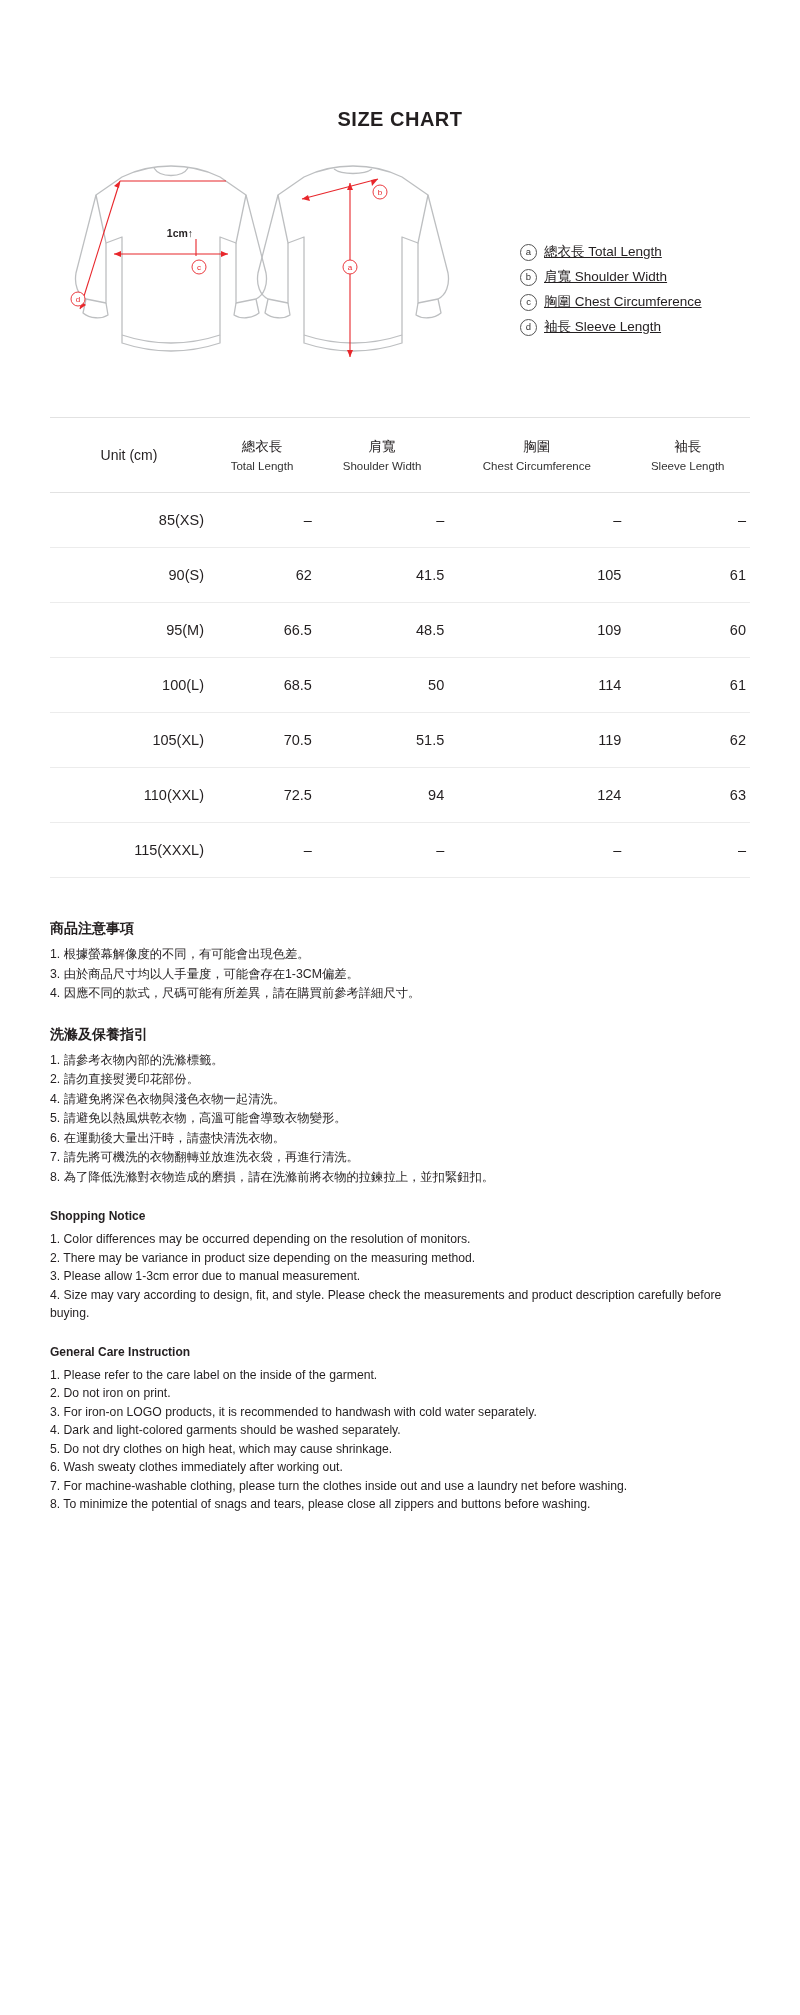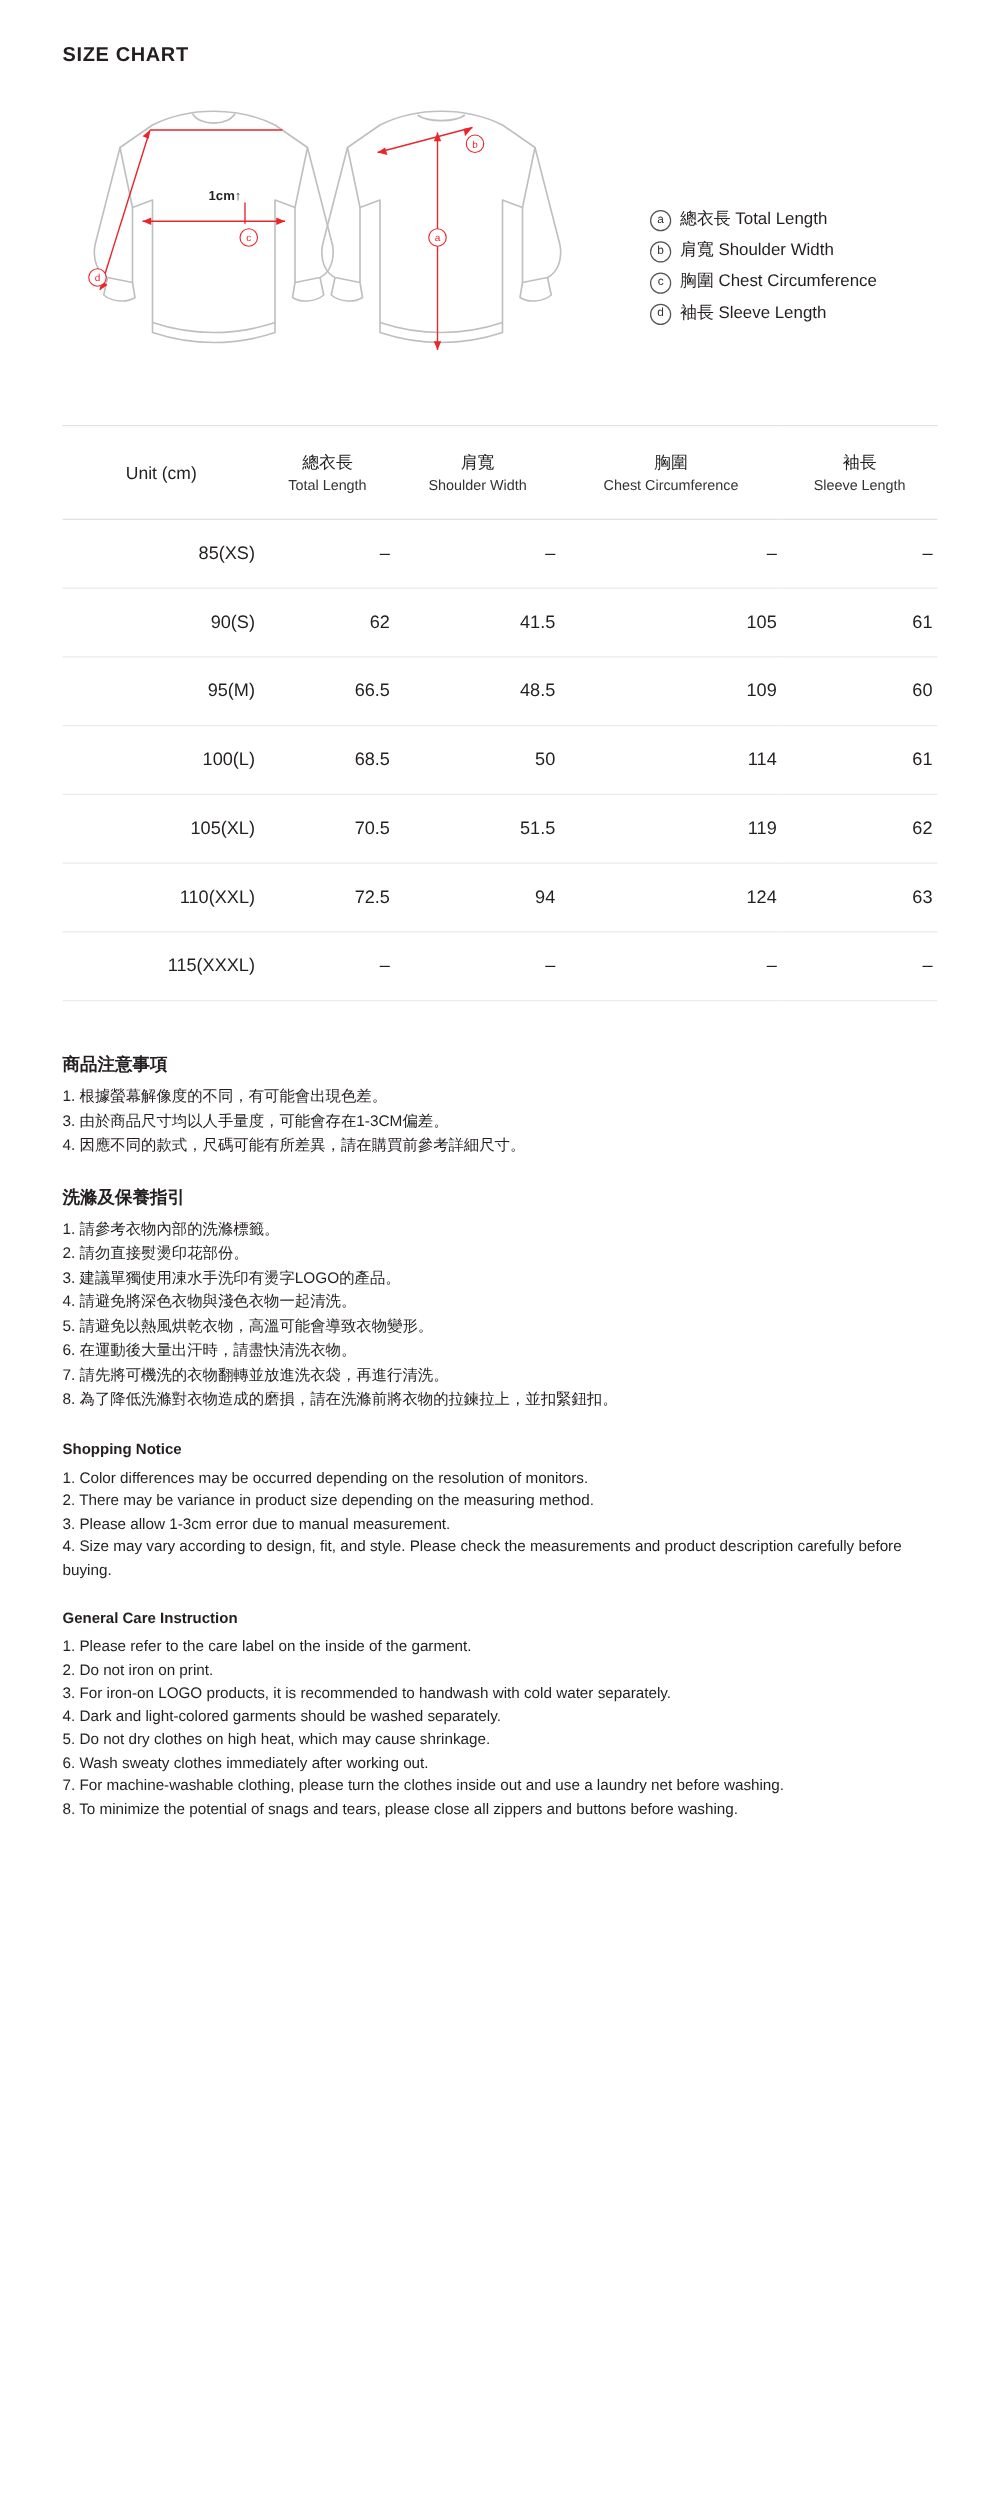--- a/index.html
+++ b/index.html
@@ -16,25 +16,26 @@
   .page {
     width: 800px;
     min-height: 2015px;
     position: relative;
     box-sizing: border-box;
     padding: 0 50px;
     background: #fff;
   }
   
   .title {
-    font-size: 16px;
+    font-size: 20px;
     font-weight: bold;
     letter-spacing: 0.5px;
-    padding-top: 36px;
+    padding-top: 108px;
     margin: 0 0 26px 0;
+    text-align: center;
   }
   
   .diagram-wrap {
     position: relative;
     height: 240px;
     margin-bottom: 20px;
   }
   .diagram-svg {
     position: absolute;
     left: 0;
@@ -42,20 +43,21 @@
   }
   .legend {
     position: absolute;
     left: 470px;
     top: 82px;
     font-size: 13.5px;
     line-height: 25px;
   }
   .legend .row {
     white-space: nowrap;
+    text-decoration: underline;
   }
   .legend .mark {
     display: inline-block;
     width: 15px;
     height: 15px;
     line-height: 13px;
     border: 1px solid #555;
     border-radius: 50%;
     text-align: center;
     font-size: 9.5px;
@@ -302,21 +304,20 @@
         <li>3. 由於商品尺寸均以人手量度，可能會存在1-3CM偏差。</li>
         <li>4. 因應不同的款式，尺碼可能有所差異，請在購買前參考詳細尺寸。</li>
       </ol>
     </div>
 
     <div class="note-block">
       <div class="note-head">洗滌及保養指引</div>
       <ol class="note-list">
         <li>1. 請參考衣物內部的洗滌標籤。</li>
         <li>2. 請勿直接熨燙印花部份。</li>
-        <li>3. 建議單獨使用凍水手洗印有燙字LOGO的產品。</li>
         <li>4. 請避免將深色衣物與淺色衣物一起清洗。</li>
         <li>5. 請避免以熱風烘乾衣物，高溫可能會導致衣物變形。</li>
         <li>6. 在運動後大量出汗時，請盡快清洗衣物。</li>
         <li>7. 請先將可機洗的衣物翻轉並放進洗衣袋，再進行清洗。</li>
         <li>8. 為了降低洗滌對衣物造成的磨損，請在洗滌前將衣物的拉鍊拉上，並扣緊鈕扣。</li>
       </ol>
     </div>
 
     <div class="note-block">
       <div class="note-head en">Shopping Notice</div>

